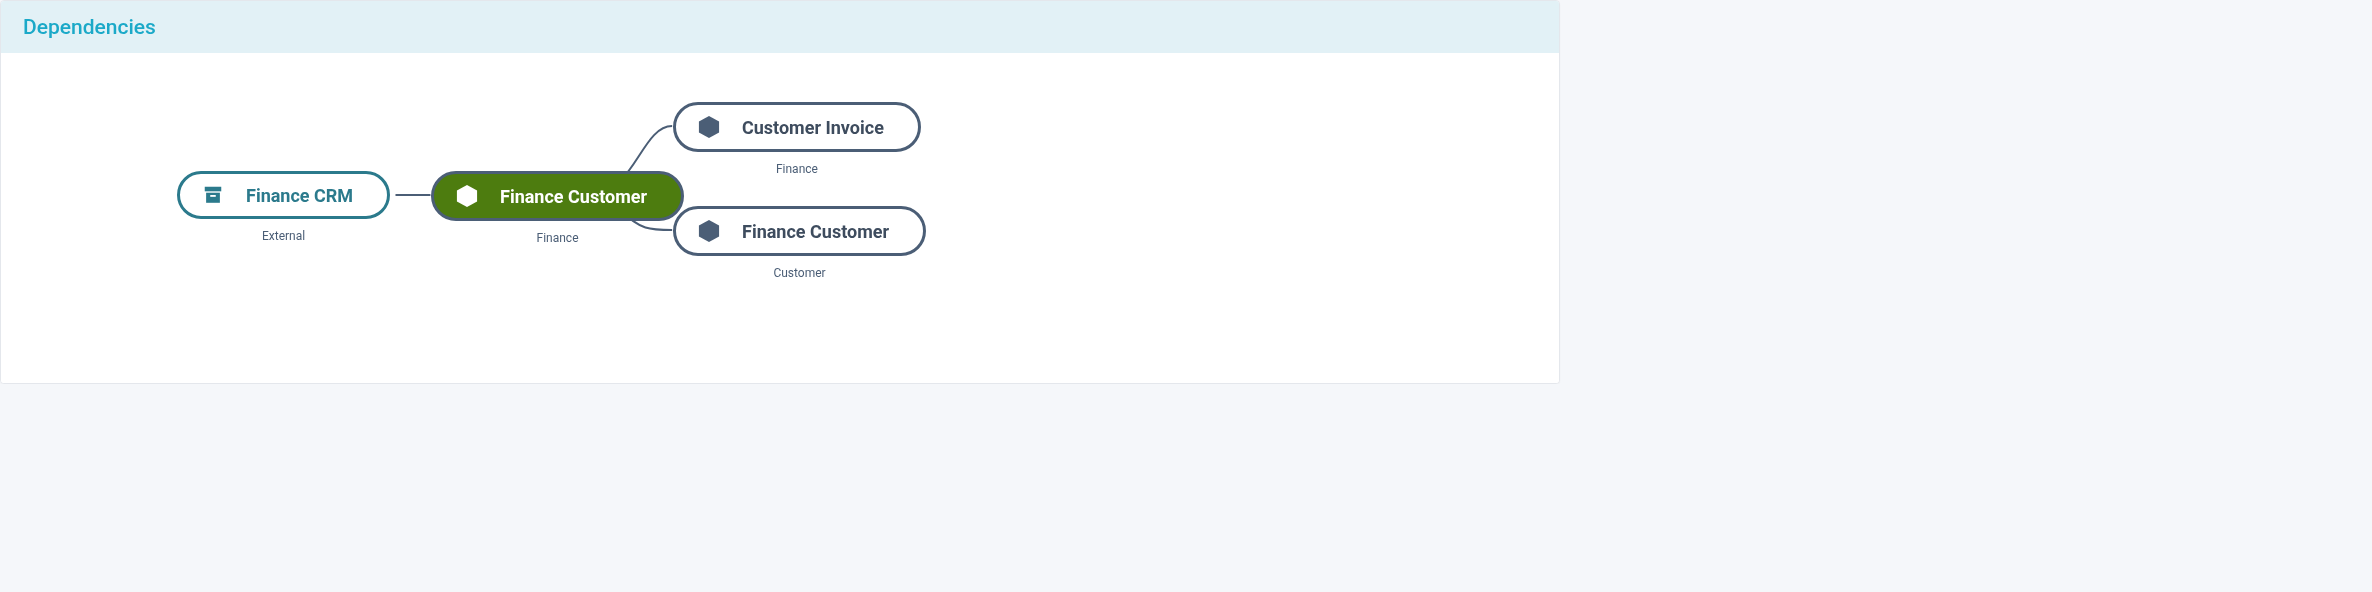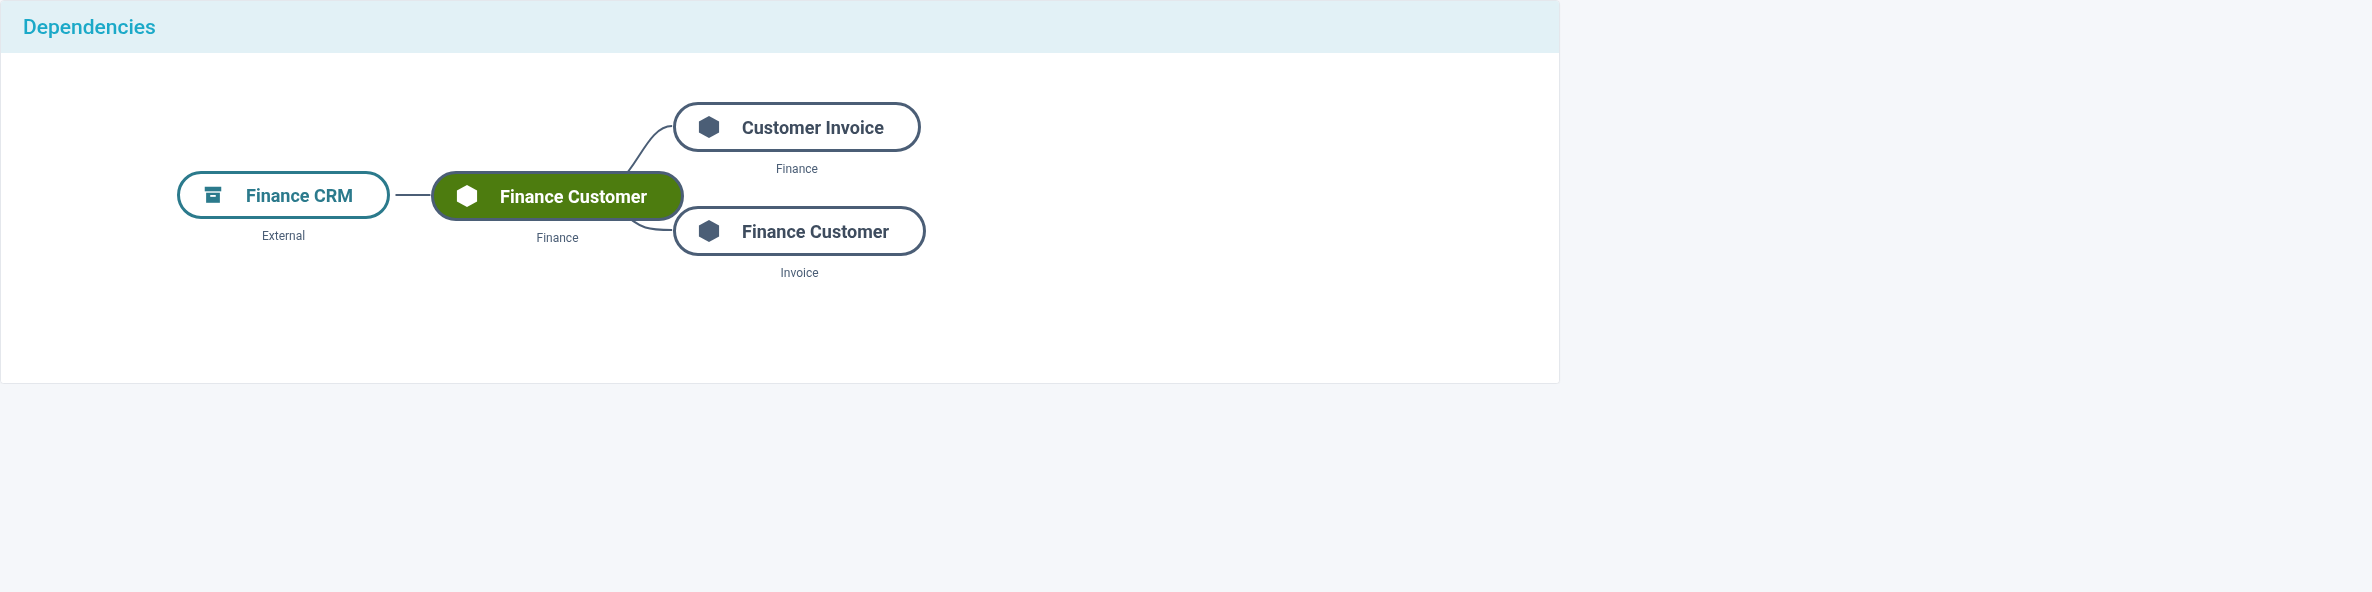--- a/index.html
+++ b/index.html
@@ -150,17 +150,17 @@
 
     <div class="node-group" style="left:672px; top:153px;">
       <div class="pill pill-target">
         <span class="hexagon">
           <svg viewBox="0 0 24 26" width="22" height="24">
             <polygon points="12,1 23,7 23,19 12,25 1,19 1,7" fill="#4B5E76"></polygon>
           </svg>
         </span>
         <span>Finance Customer</span>
       </div>
-      <div class="node-sub">Invoice</div>
+      <div class="node-sub">Customer</div>
     </div>
 
   </div>
 </div>
 
 </body></html>

